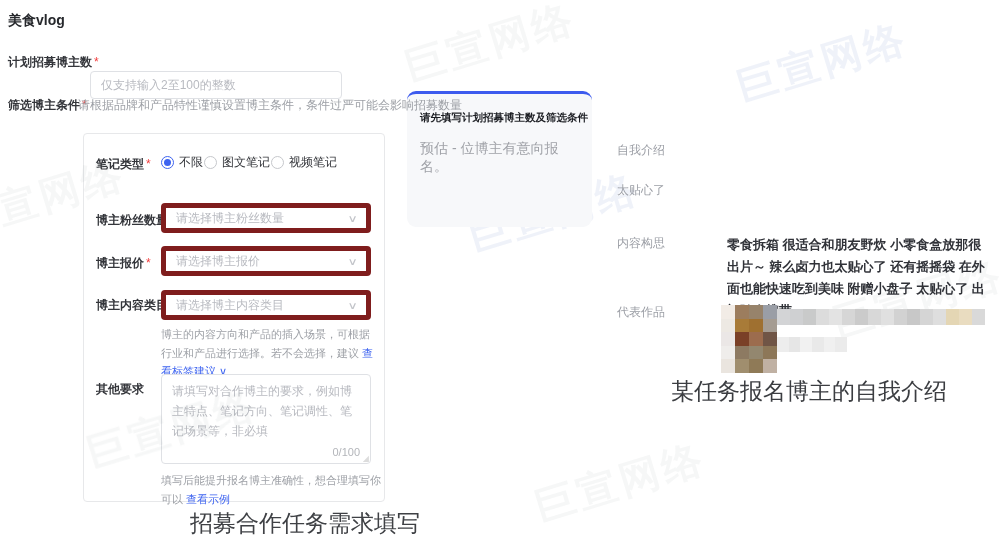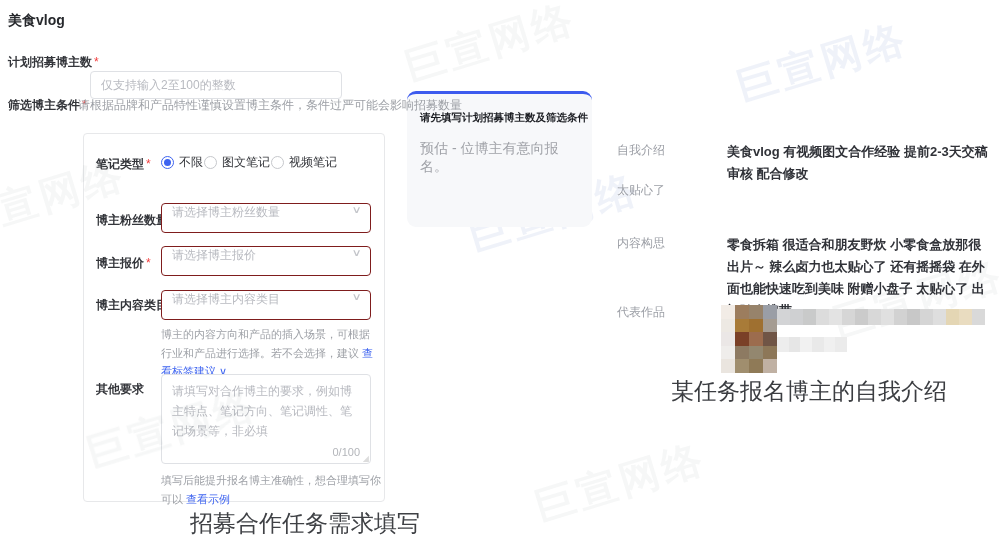--- a/index.html
+++ b/index.html
@@ -39,22 +39,22 @@
   .f-label{position:absolute;left:12px;font-size:12px;font-weight:700;color:#33353a;}
   .radio-group{position:absolute;left:77px;top:20px;display:flex;gap:1px;align-items:center;}
   .radio-opt{display:flex;align-items:center;gap:5px;font-size:12px;color:#33353a;cursor:pointer;}
   .radio-circle{width:13px;height:13px;border-radius:50%;border:1px solid #c6c8cc;box-sizing:border-box;position:relative;background:#fff;}
   .radio-opt.selected .radio-circle{border-color:#3d63f0;}
   .radio-opt.selected .radio-circle::after{
     content:"";position:absolute;left:2px;top:2px;width:7px;height:7px;border-radius:50%;background:#3d63f0;
   }
   .select{
     position:absolute;left:77px;width:210px;height:30px;box-sizing:border-box;
-    border:1px solid #7f1d1d;border-radius:4px;background:#fff;
-    display:flex;padding:0 10px;cursor:pointer;
+    border:5px solid #7f1d1d;border-radius:4px;background:#fff;
+    display:flex;align-items:center;padding:0 10px;cursor:pointer;
   }
   .select .ph{font-size:12px;color:#b8bac0;flex:1;}
   .select .chev{font-size:10px;color:#c2c4c9;transform:scaleX(1.4);}
   .small-hint{font-size:11px;color:#9da0a6;line-height:1.7;}
   .cat-hint{position:absolute;left:77px;top:191px;width:214px;}
   .blue-link{color:#3d63f0;cursor:pointer;text-decoration:none;}
   .ta-wrap{
     position:absolute;left:77px;top:240px;width:210px;height:90px;box-sizing:border-box;
     border:1px solid #dfe1e5;border-radius:4px;background:#fff;
   }
@@ -176,21 +176,20 @@
 
 <div class="caption-left">招募合作任务需求填写</div>
 
 <div class="estimate-card">
   <div class="estimate-title">请先填写计划招募博主数及筛选条件</div>
   <div class="estimate-body">预估 - 位博主有意向报名。</div>
 </div>
 
 <div class="prow prow1">
   <div class="p-label">自我介绍</div>
-  <div class="p-value">美食vlog 有视频图文合作经验 提前2-3天交稿审核 配合修改</div>
 </div>
 <div class="prow prow2">
   <div class="p-label">太贴心了</div>
 </div>
 <div class="prow prow3">
   <div class="p-label">内容构思</div>
   <div class="p-value">零食拆箱 很适合和朋友野炊 小零食盒放那很出片～ 辣么卤力也太贴心了 还有摇摇袋 在外面也能快速吃到美味 附赠小盘子 太贴心了 出门随身携带</div>
 </div>
 <div class="prow prow4">
   <div class="p-label">代表作品</div>

